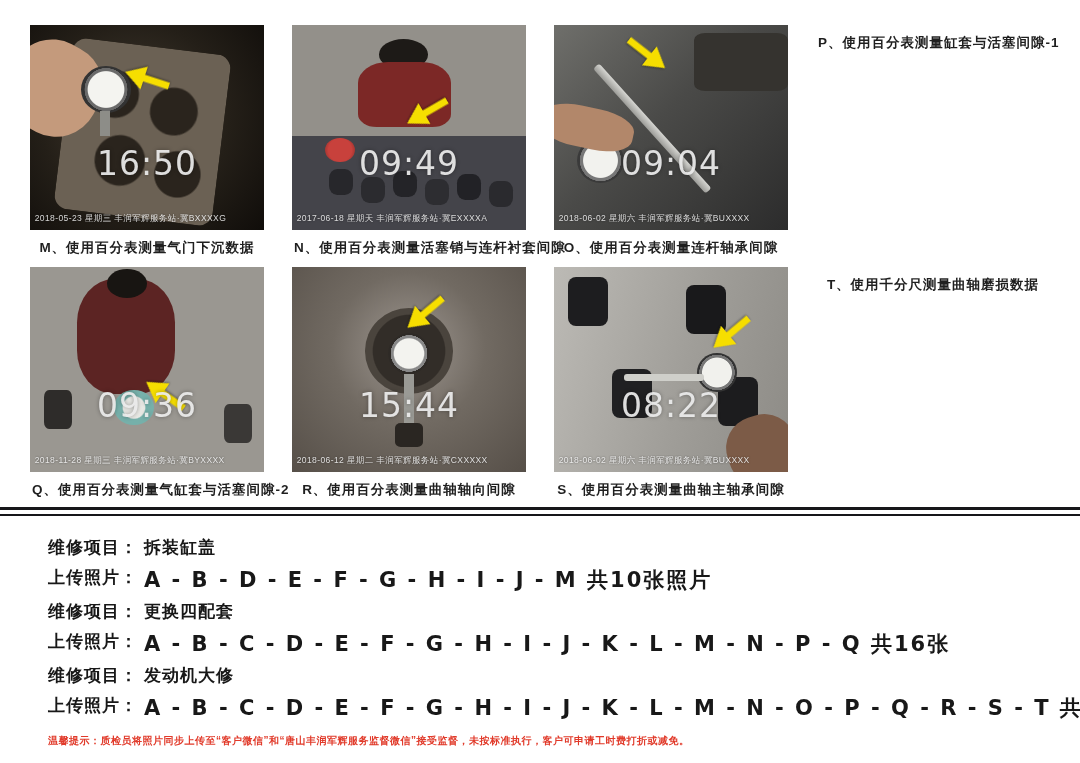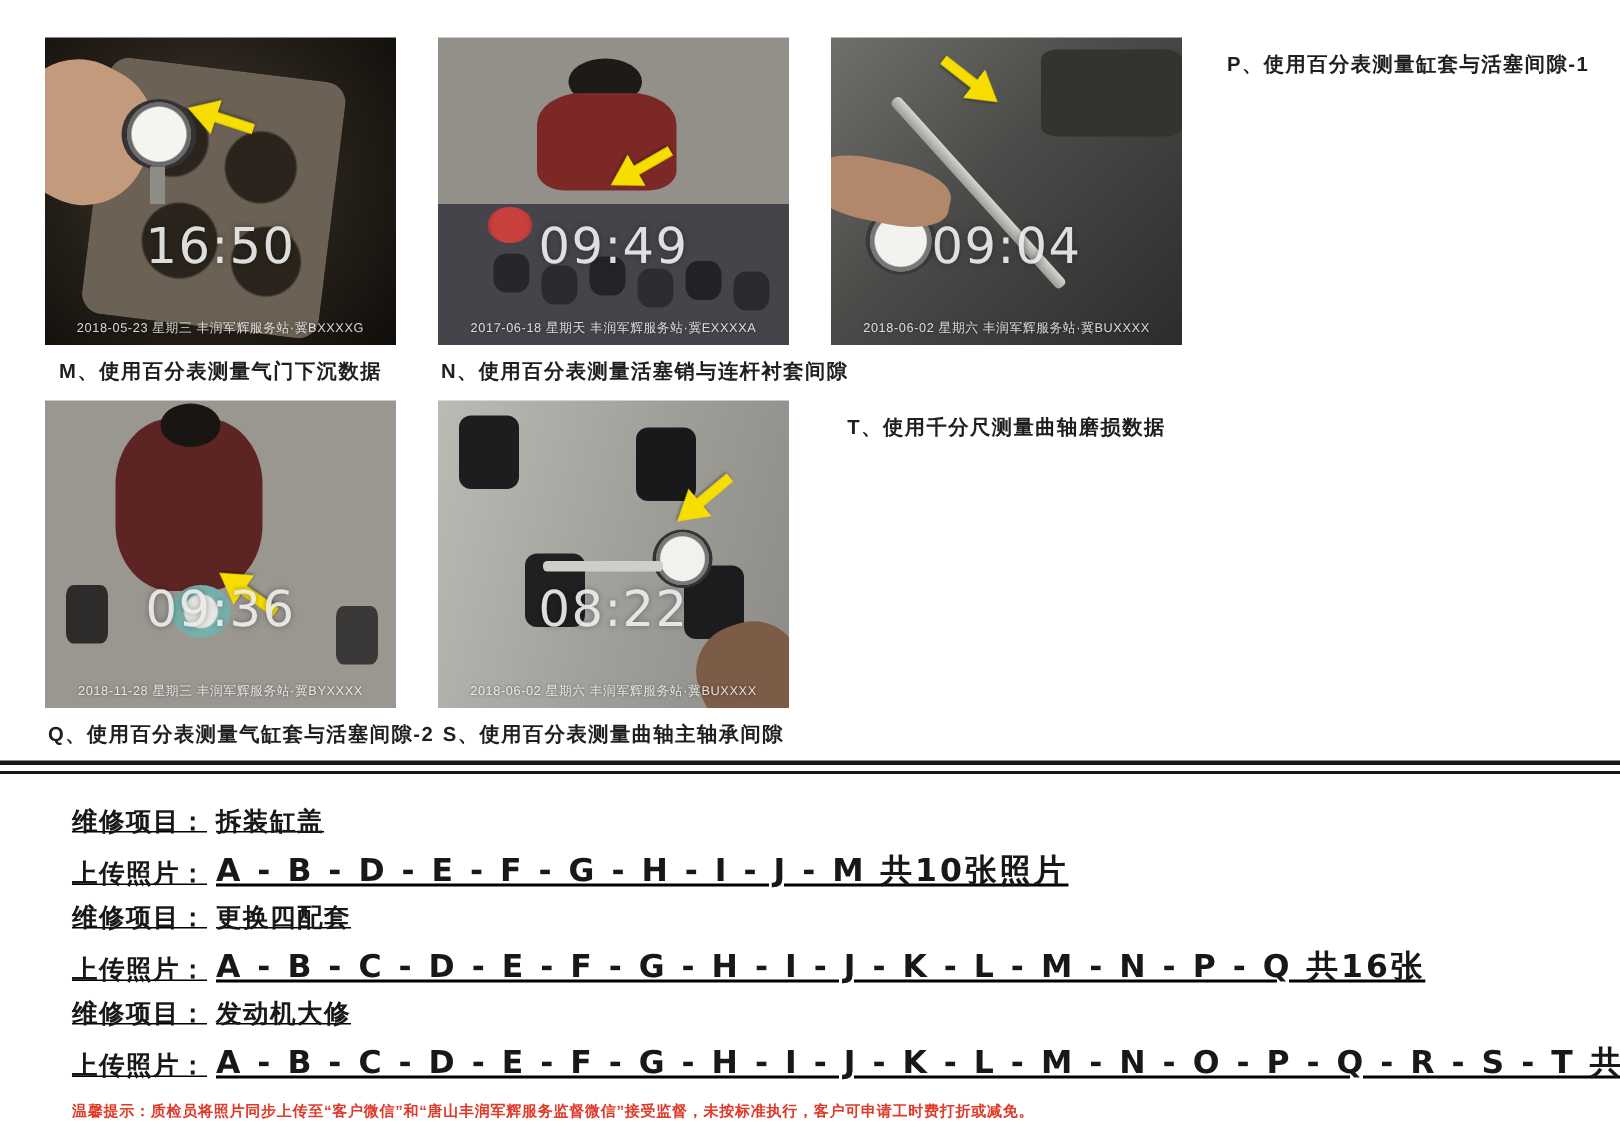--- a/index.html
+++ b/index.html
@@ -24,21 +24,21 @@
     background:#555;
   }
   .photo .deco{position:absolute;}
   .timestamp{
     position:absolute;left:50%;top:58%;transform:translateX(-50%);
     font-size:33px;color:rgba(238,238,238,.92);letter-spacing:1px;
     text-shadow:0 0 4px rgba(0,0,0,.35);white-space:nowrap;
     font-family:"DejaVu Sans",sans-serif;
   }
   .watermark{
-    position:absolute;left:2%;bottom:5px;width:96%;text-align:center;
+    position:absolute;left:2%;bottom:5px;width:96%;
     font-size:8.5px;color:rgba(255,255,255,.82);white-space:nowrap;
     overflow:hidden;letter-spacing:.4px;text-shadow:0 0 2px rgba(0,0,0,.5);
   }
   .arrow{position:absolute;width:46px;height:26px;filter:drop-shadow(0 1px 1px rgba(0,0,0,.4));}
   .caption{
     margin:9px 2px 0 2px;text-align:center;
     font-size:13.5px;font-weight:bold;color:#1f1f1f;letter-spacing:1px;
     white-space:nowrap;
   }
 
@@ -109,21 +109,21 @@
   .scene-t .d2{left:64%;top:0;width:38%;height:78%;background:#66221f;border-radius:40% 0 0 35%;}
   .scene-t .d3{left:74%;top:2%;width:18%;height:16%;background:#151210;border-radius:50%;}
   .scene-t .d4{left:56%;top:38%;width:4%;height:26%;background:#d8d6d1;transform:rotate(14deg);}
   .scene-t .arrow{left:50%;top:52%;transform:rotate(325deg);}
 
   
   .divider{margin-top:8px;height:4px;border-top:3px solid #17171a;border-bottom:2px solid #17171a;}
 
   
   .info{padding:20px 40px 0 48px;}
-  .info-row{display:flex;align-items:flex-end;margin-bottom:7px;white-space:nowrap;text-decoration:underline;}
+  .info-row{display:flex;align-items:flex-start;margin-bottom:7px;white-space:nowrap;}
   .info-label{font-size:17px;font-weight:bold;color:#181818;letter-spacing:1px;}
   .info-value{font-size:17px;font-weight:bold;color:#181818;letter-spacing:1px;margin-left:6px;}
   .info-row.upload{margin-bottom:6px;}
   .info-row.upload .info-value{font-size:21px;letter-spacing:2px;font-family:"DejaVu Sans",sans-serif;}
   .notice{
     margin-top:12px;font-size:10px;font-weight:bold;color:#e13a2a;
     letter-spacing:.5px;white-space:nowrap;
   }
 </style>
 </head>
@@ -171,20 +171,21 @@
         <div class="deco d2"></div>
         <div class="deco d3"></div>
         <div class="deco d4"></div>
         <svg class="arrow" viewBox="0 0 46 26">
             <path d="M0 13 h28" stroke="#f6de00" stroke-width="7"></path>
             <path d="M26 1 L46 13 L26 25 Z" fill="#f6de00"></path>
           </svg>
         <div class="timestamp">09:04</div>
         <div class="watermark">2018-06-02 星期六 丰润军辉服务站·冀BUXXXX</div>
       </div>
+      <figcaption class="caption">O、使用百分表测量连杆轴承间隙</figcaption>
     </figure>
 
     <figure class="photo-card">
       <figcaption class="caption">P、使用百分表测量缸套与活塞间隙-1</figcaption>
     </figure>
 
     <figure class="photo-card">
       <div class="photo scene-q">
         <div class="deco d1"></div>
         <div class="deco d2"></div>
@@ -193,20 +194,35 @@
         <svg class="arrow" viewBox="0 0 46 26">
             <path d="M0 13 h28" stroke="#f6de00" stroke-width="7"></path>
             <path d="M26 1 L46 13 L26 25 Z" fill="#f6de00"></path>
           </svg>
         <div class="timestamp">09:36</div>
         <div class="watermark">2018-11-28 星期三 丰润军辉服务站·冀BYXXXX</div>
       </div>
       <figcaption class="caption">Q、使用百分表测量气缸套与活塞间隙-2</figcaption>
     </figure>
 
+    <figure class="photo-card">
+      <div class="photo scene-r">
+        <div class="deco d1"></div>
+        <div class="deco d2"></div>
+        <div class="deco d3"></div>
+        <div class="deco d4"></div>
+        <svg class="arrow" viewBox="0 0 46 26">
+            <path d="M0 13 h28" stroke="#f6de00" stroke-width="7"></path>
+            <path d="M26 1 L46 13 L26 25 Z" fill="#f6de00"></path>
+          </svg>
+        <div class="timestamp">15:44</div>
+        <div class="watermark">2018-06-12 星期二 丰润军辉服务站·冀CXXXXX</div>
+      </div>
+      <figcaption class="caption">R、使用百分表测量曲轴轴向间隙</figcaption>
+    </figure>
 
     <figure class="photo-card">
       <div class="photo scene-s">
         <div class="deco d1"></div>
         <div class="deco d2"></div>
         <div class="deco d3"></div>
         <div class="deco d4"></div>
         <svg class="arrow" viewBox="0 0 46 26">
             <path d="M0 13 h28" stroke="#f6de00" stroke-width="7"></path>
             <path d="M26 1 L46 13 L26 25 Z" fill="#f6de00"></path>

